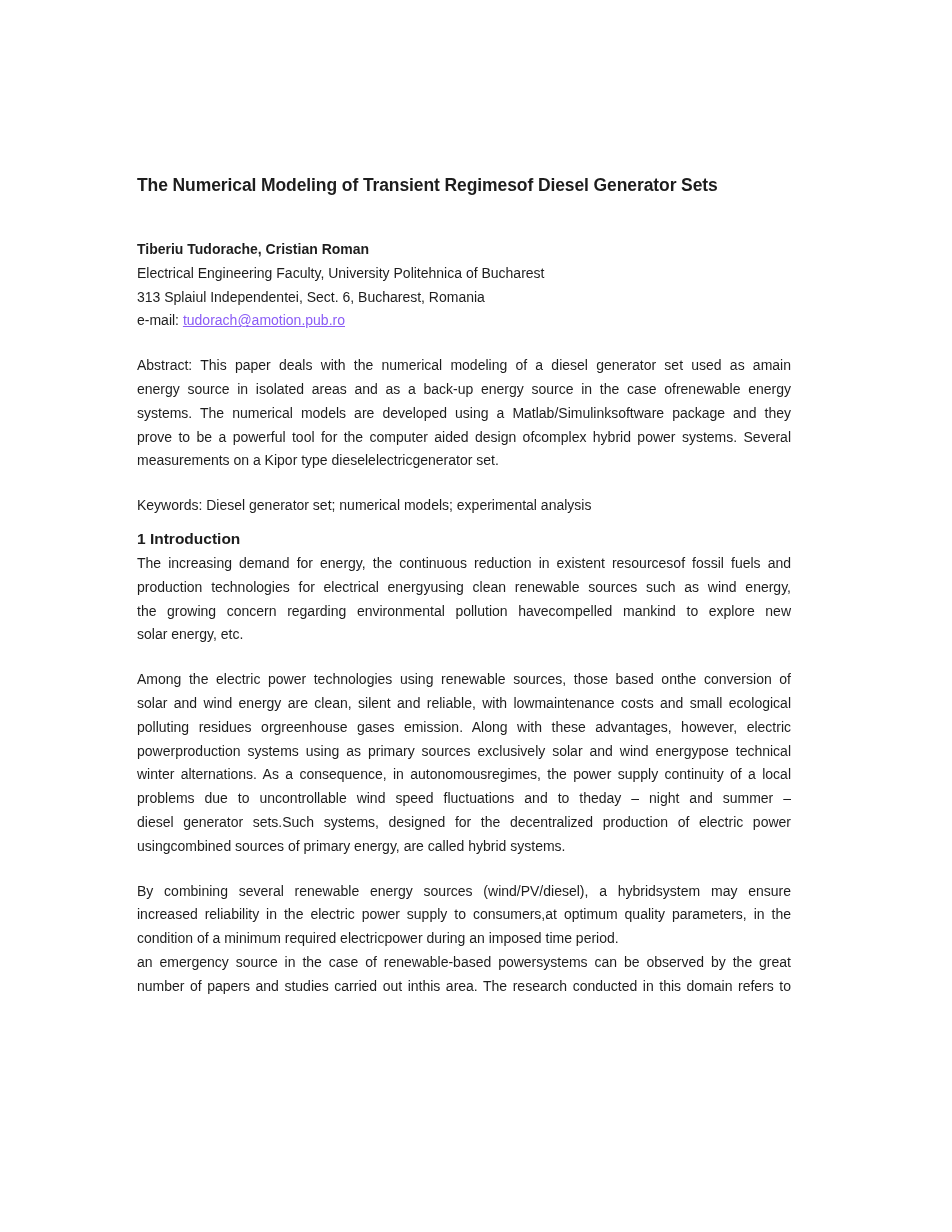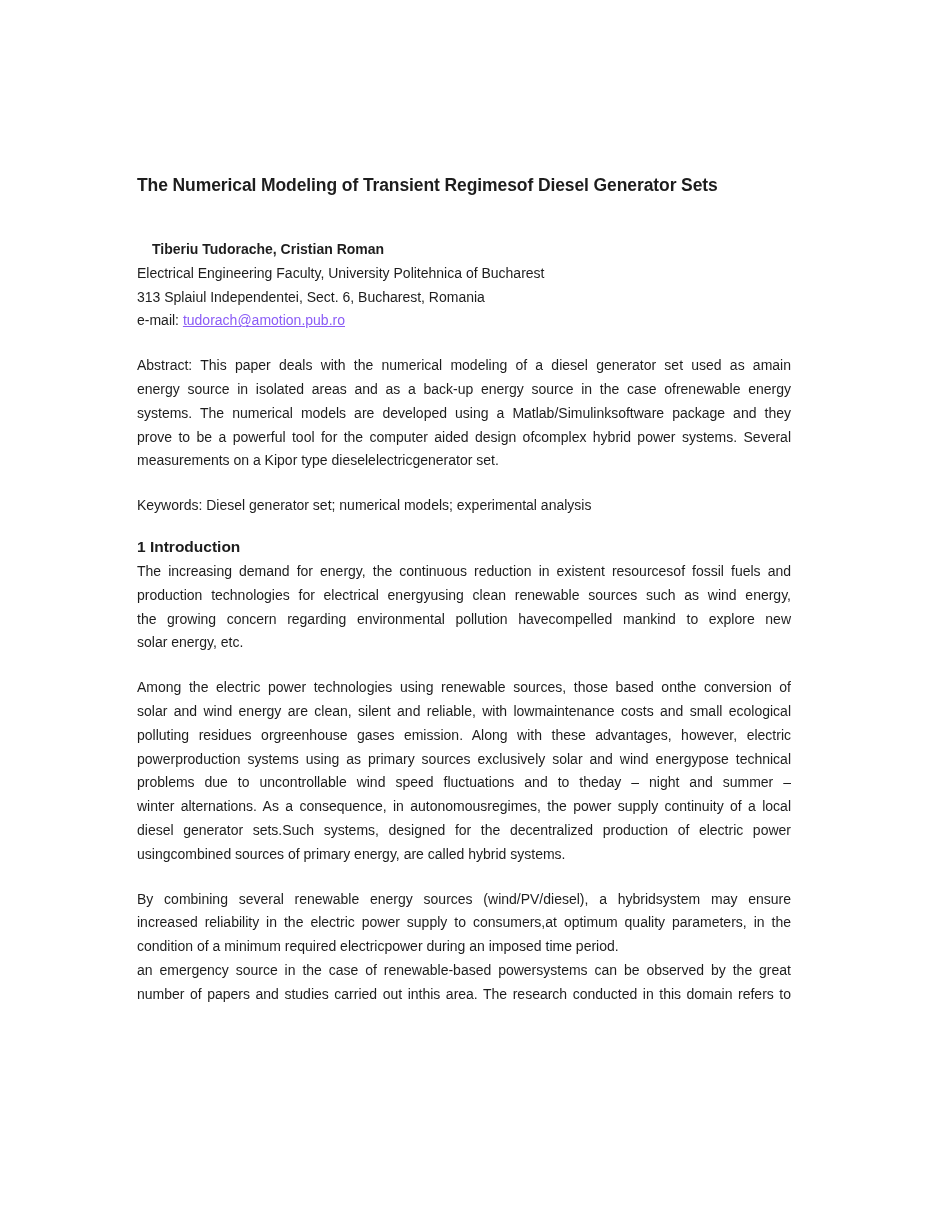--- a/index.html
+++ b/index.html
@@ -24,39 +24,39 @@
     font-size: 17.5px;
     font-weight: bold;
     line-height: 26px;
     letter-spacing: -0.1px;
     margin: 0 0 40px 0;
   }
   .author-block {
     font-size: 14px;
     line-height: 23.8px;
   }
-  .author-names { font-weight: bold; margin-left: 15px; }
+  .author-names { font-weight: bold; }
   .email-link {
     color: #8b5cf6;
     text-decoration: underline;
     cursor: pointer;
   }
   .paragraph {
     font-size: 14px;
     line-height: 23.8px;
     margin: 0;
   }
   .heading {
     font-size: 15.5px;
     font-weight: bold;
     line-height: 26px;
     margin: 0;
   }
   .gap { margin-top: 21px; }
-  .heading.gap { margin-top: 16px; }
+  .heading.gap { margin-top: 8px; }
   .line {
     text-align: justify;
     text-align-last: justify;
   }
   .line.last {
     text-align-last: left;
   }
 </style>
 </head>
 <body>
@@ -89,22 +89,22 @@
           <div class="line">The increasing demand for energy, the continuous reduction in existent resourcesof fossil fuels and</div>
           <div class="line">production technologies for electrical energyusing clean renewable sources such as wind energy,</div>
           <div class="line">the growing concern regarding environmental pollution havecompelled mankind to explore new</div>
           <div class="line last">solar energy, etc.</div>
         </div>
         <div class="paragraph gap">
           <div class="line">Among the electric power technologies using renewable sources, those based onthe conversion of</div>
           <div class="line">solar and wind energy are clean, silent and reliable, with lowmaintenance costs and small ecological</div>
           <div class="line">polluting residues orgreenhouse gases emission. Along with these advantages, however, electric</div>
           <div class="line">powerproduction systems using as primary sources exclusively solar and wind energypose technical</div>
+          <div class="line">winter alternations. As a consequence, in autonomousregimes, the power supply continuity of a local</div>
           <div class="line">problems due to uncontrollable wind speed fluctuations and to theday – night and summer –</div>
-          <div class="line">winter alternations. As a consequence, in autonomousregimes, the power supply continuity of a local</div>
           <div class="line">diesel generator sets.Such systems, designed for the decentralized production of electric power</div>
           <div class="line last">usingcombined sources of primary energy, are called hybrid systems.</div>
         </div>
         <div class="paragraph gap">
           <div class="line">By combining several renewable energy sources (wind/PV/diesel), a hybridsystem may ensure</div>
           <div class="line">increased reliability in the electric power supply to consumers,at optimum quality parameters, in the</div>
           <div class="line last">condition of a minimum required electricpower during an imposed time period.</div>
         </div>
         <div class="paragraph">
           <div class="line">an emergency source in the case of renewable-based powersystems can be observed by the great</div>

